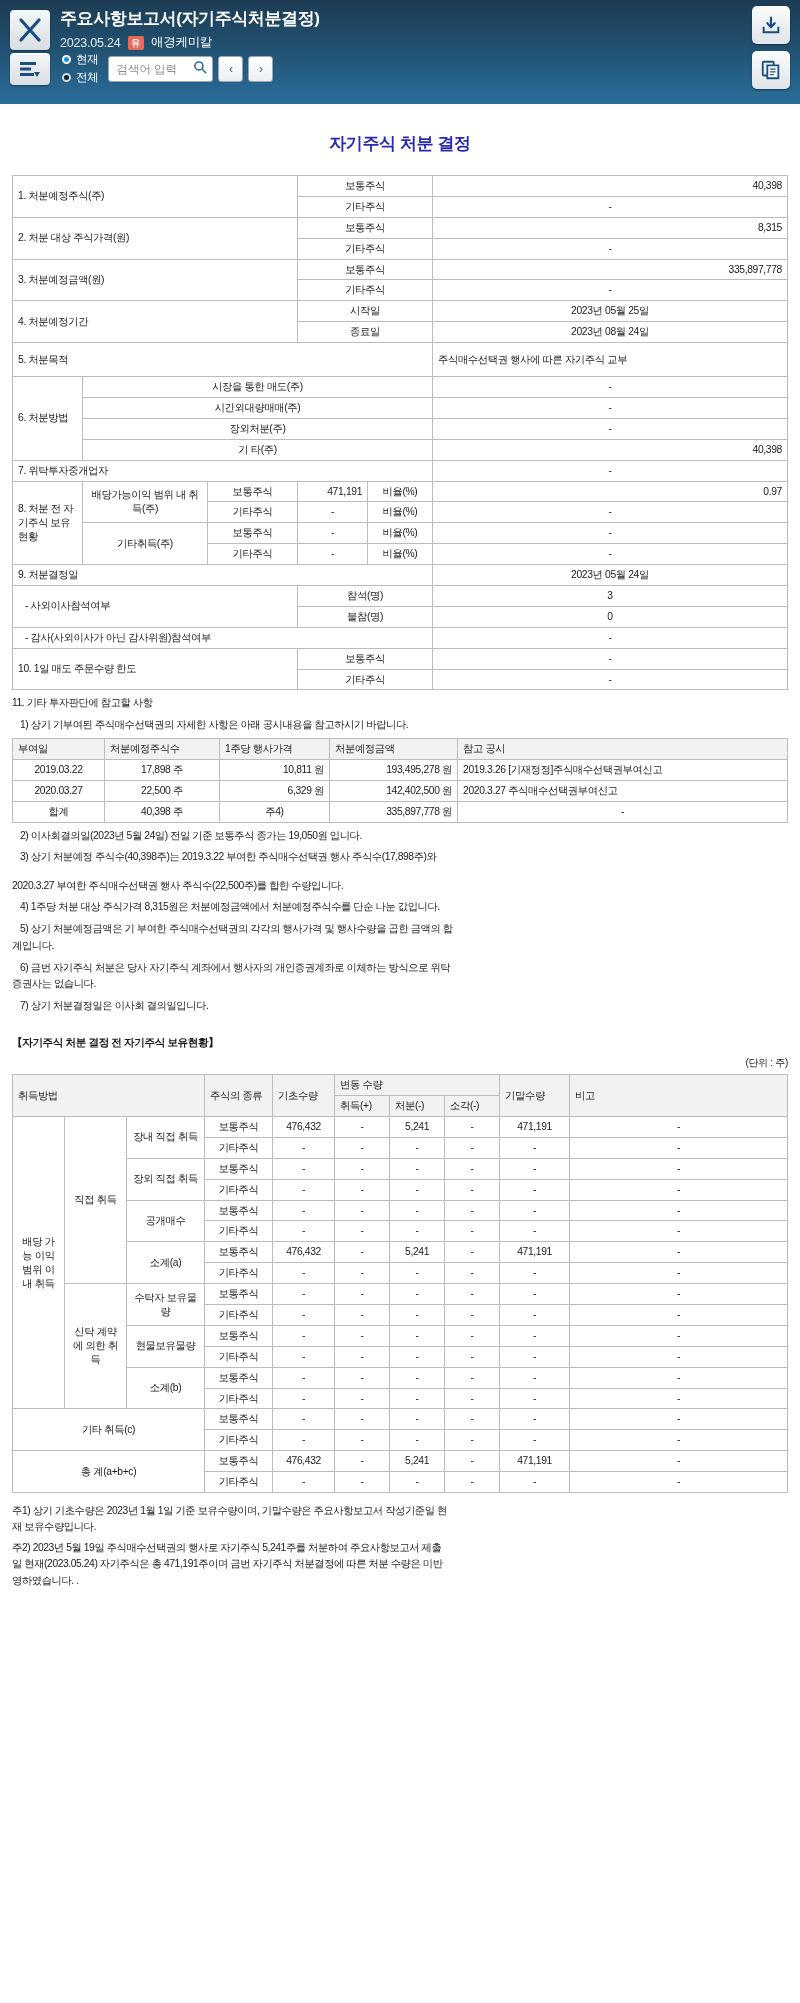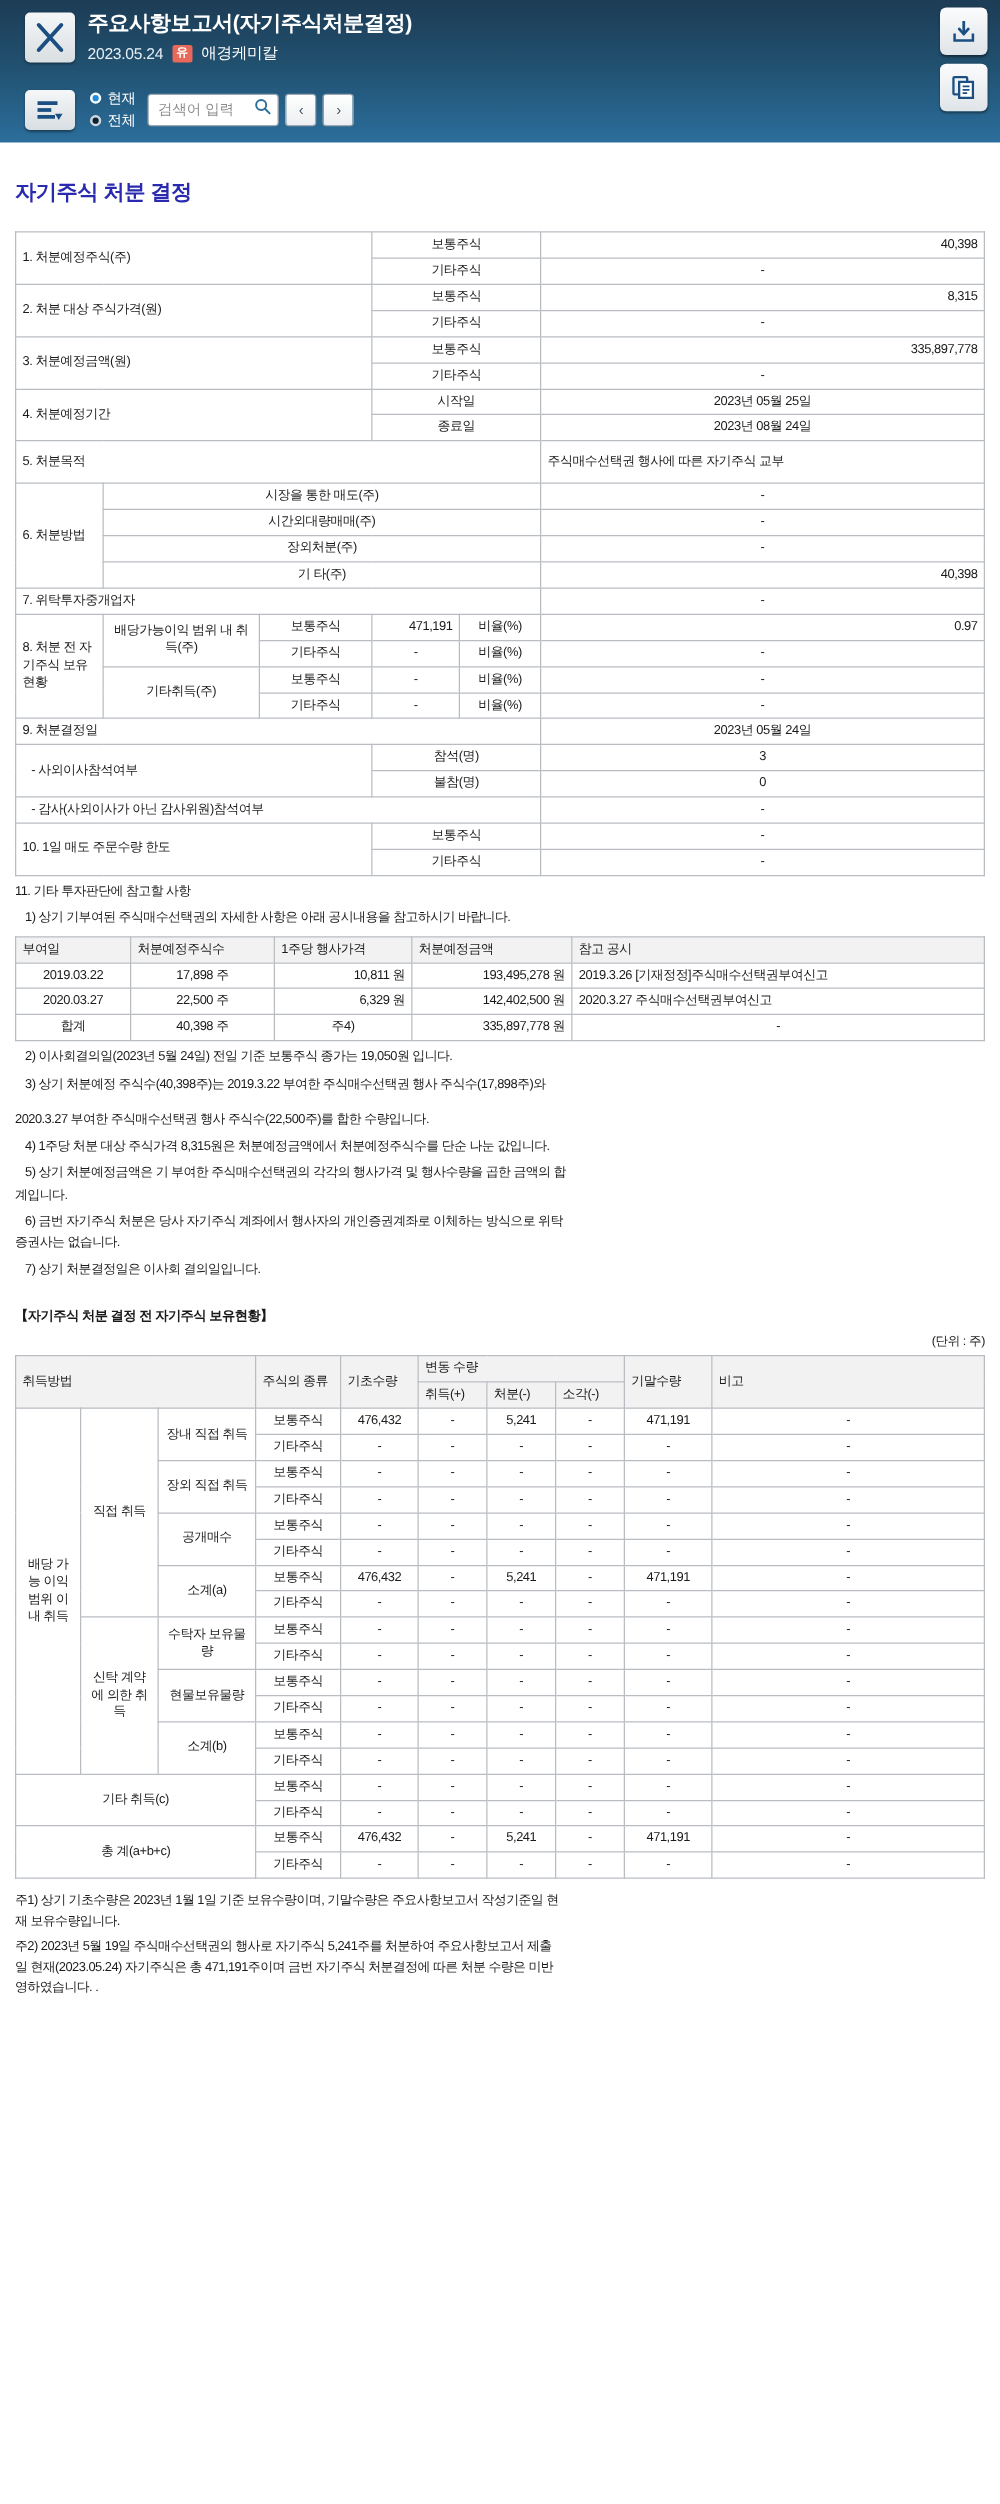--- a/index.html
+++ b/index.html
@@ -9,21 +9,21 @@
     width: 800px;
     background: #ffffff;
     font-family: "Liberation Sans", "DejaVu Sans", sans-serif;
     color: #1a1a1a;
     -webkit-font-smoothing: antialiased;
   }
 
   
   .appbar {
     background: linear-gradient(180deg,#1d3c55 0%, #21506f 45%, #2b6e9c 100%);
-    padding: 6px 10px 10px 20px;
+    padding: 6px 10px 10px 10px;
     position: relative;
     min-height: 104px;
   }
   .appbar-row { display:flex; align-items:flex-start; }
   .logo-box {
     width: 40px; height: 40px;
     background: linear-gradient(180deg,#f5f7f8,#d9dee2);
     border-radius: 4px;
     display:flex; align-items:center; justify-content:center;
     flex: 0 0 auto;
@@ -46,21 +46,21 @@
   .header-icons { position:absolute; right:10px; top:6px; display:flex; flex-direction:column; gap:7px; }
   .hicon {
     width:38px; height:38px; border-radius:5px;
     background: linear-gradient(180deg,#fbfcfd,#dfe4e8);
     display:flex; align-items:center; justify-content:center;
     box-shadow: 0 1px 2px rgba(0,0,0,.45);
     cursor:pointer;
   }
 
   
-  .toolbar-row { display:flex; align-items:center; margin-top:20px; }
+  .toolbar-row { display:flex; align-items:center; margin-top:1px; }
   .menu-box {
     width:40px; height:32px; border-radius:4px; flex:0 0 auto;
     background: linear-gradient(180deg,#f5f7f8,#d9dee2);
     display:flex; align-items:center; justify-content:center;
     box-shadow: 0 1px 2px rgba(0,0,0,.4);
     cursor:pointer;
   }
   .radios { margin-left:12px; display:flex; flex-direction:column; gap:3px; }
   .radio-line { display:flex; align-items:center; gap:5px; cursor:pointer; }
   .rdot { width:9px; height:9px; border-radius:50%; background:#0a2233; border:2px solid #cfd8de; }
@@ -79,21 +79,21 @@
   .navbtn {
     width:25px; height:26px; border:1px solid #9aa7b1; border-radius:3px;
     background: linear-gradient(180deg,#ffffff,#eceff1);
     display:flex; align-items:center; justify-content:center;
     color:#46586a; font-size:12px; cursor:pointer;
   }
 
   
   .page { padding: 0 12px 28px 12px; }
   h1.sect-title {
-    text-align:left; color:#2a2ab0; font-size:17px; font-weight:700;
+    text-align:center; color:#2a2ab0; font-size:17px; font-weight:700;
     margin: 28px 0 20px 0; letter-spacing:-0.4px;
   }
 
   table.grid { border-collapse: collapse; width:100%; table-layout: fixed; }
   table.grid td, table.grid th {
     border:1px solid #b9bdc2;
     font-size:10.3px; padding:3px 5px; vertical-align:middle;
     letter-spacing:-0.35px; line-height:1.35; color:#1a1a1a; font-weight:400;
   }
   .lbl { text-align:left; }

